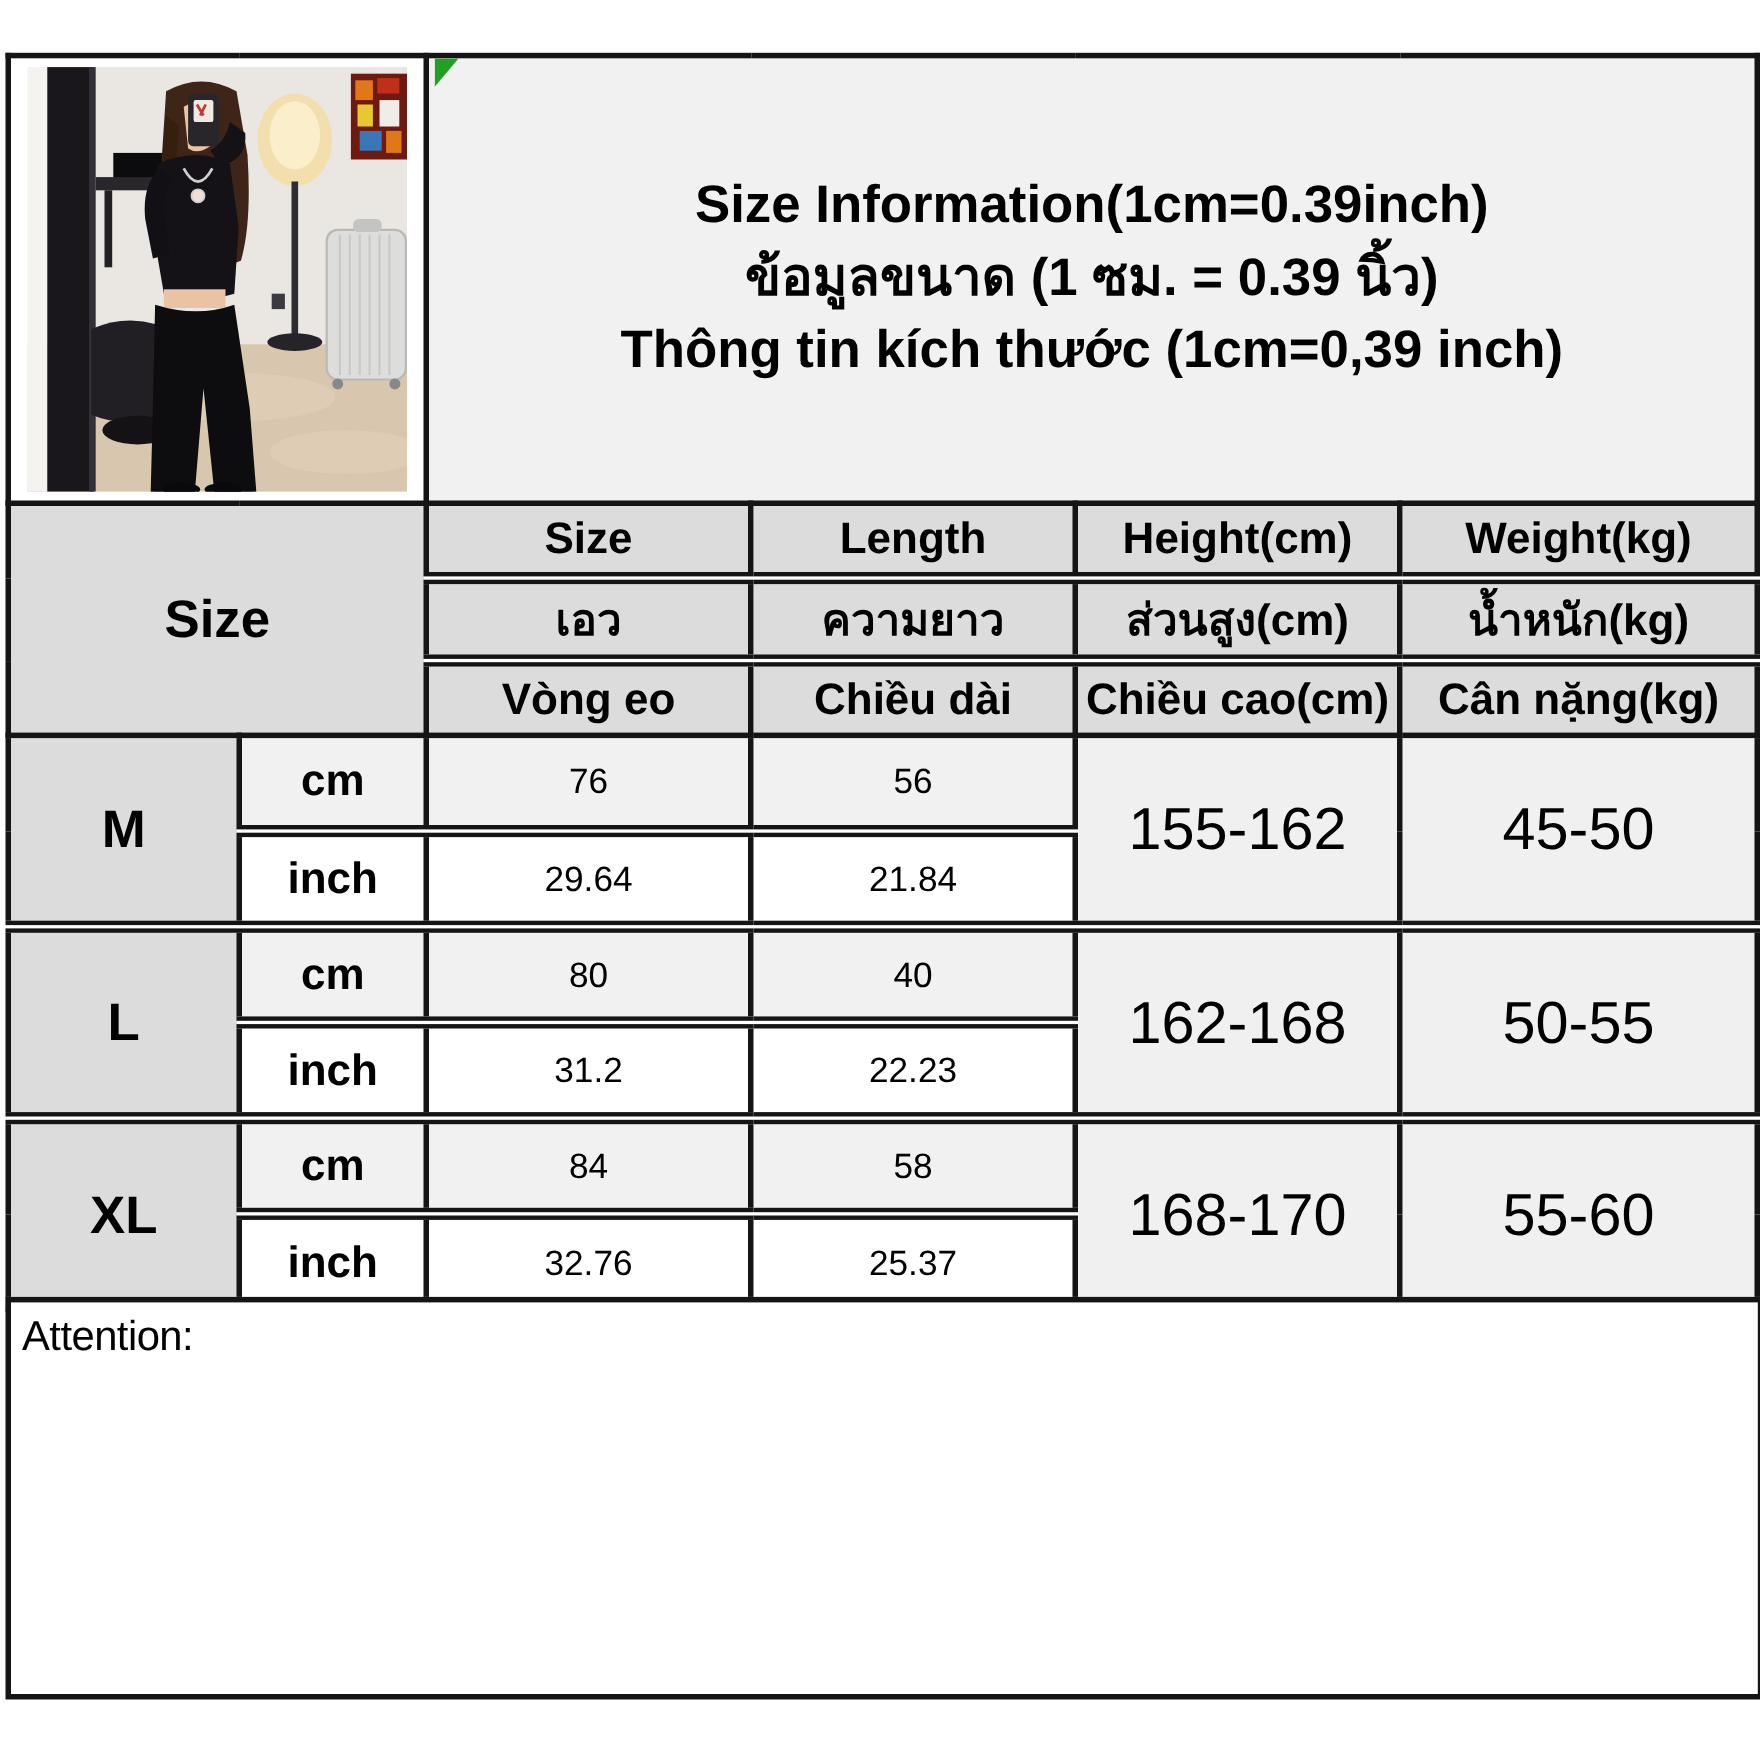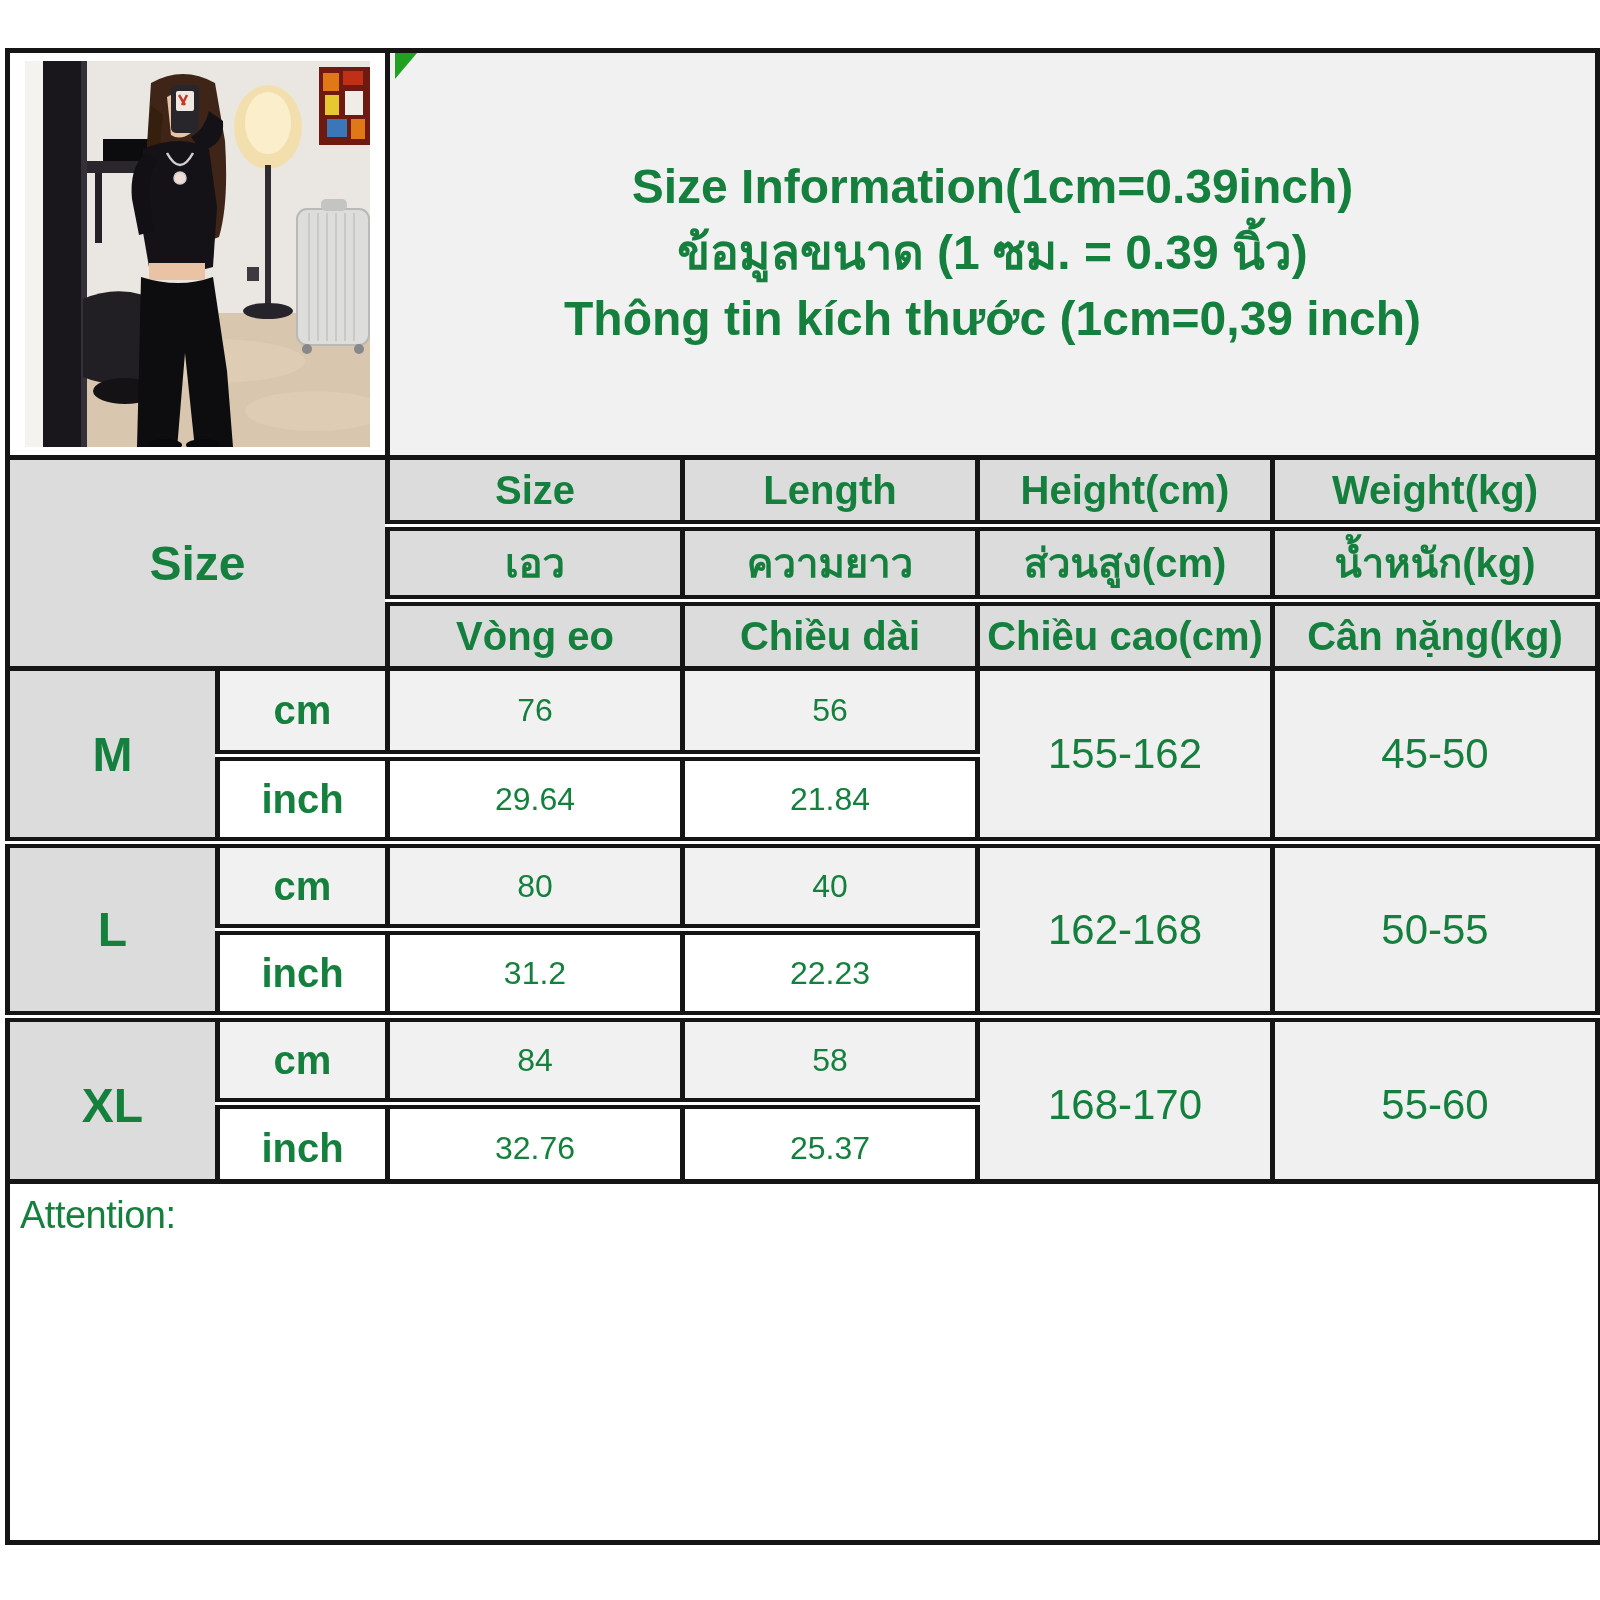--- a/index.html
+++ b/index.html
@@ -1,18 +1,18 @@
 <!DOCTYPE html>
 <html><head>
 <meta charset="utf-8">
 <style>
   html,body{margin:0;padding:0;background:#fff;}
   .sheet{
     position:relative;width:1600px;height:1600px;background:#fff;overflow:hidden;
-    font-family:"Liberation Sans","DejaVu Sans",sans-serif;color:#15803d;
+    font-family:"Liberation Sans","DejaVu Sans",sans-serif;color:#000000;
   }
   table.size-table{
     position:absolute;left:5px;top:48px;width:1590px;
     border-collapse:collapse;table-layout:fixed;
   }
   .size-table td{
     border:5px solid #151515;text-align:center;vertical-align:middle;
     padding:0;overflow:hidden;
   }
   
@@ -25,21 +25,21 @@
   
   td.c-photo{background:#ffffff;}
   td.c-title{background:#f1f1f1;}
   td.c-size{background:#dcdcdc;font-weight:bold;font-size:48px;}
   td.c-head{background:#dcdcdc;font-weight:bold;font-size:40px;}
   td.c-label{background:#dcdcdc;font-weight:bold;font-size:48px;}
   td.c-unit{font-weight:bold;font-size:40px;}
   td.c-val{font-size:32px;}
   td.c-lt{background:#f1f1f1;}
   td.c-wh{background:#ffffff;}
-  td.c-merge{background:#f0f0f0;font-size:42px;}
+  td.c-merge{background:#f0f0f0;font-size:54px;}
   
   .title-block{line-height:64px;}
   .title-line{font-weight:bold;font-size:48px;margin:0 0 2px 0;}
   
   .photo-wrap{width:345px;height:386px;margin:8px auto 8px auto;position:relative;}
   .photo-wrap svg{display:block;}
   
   .corner-flag{
     position:absolute;left:395px;top:53px;width:22px;height:26px;
     background:#21a121;clip-path:polygon(0 0,100% 0,0 100%);

